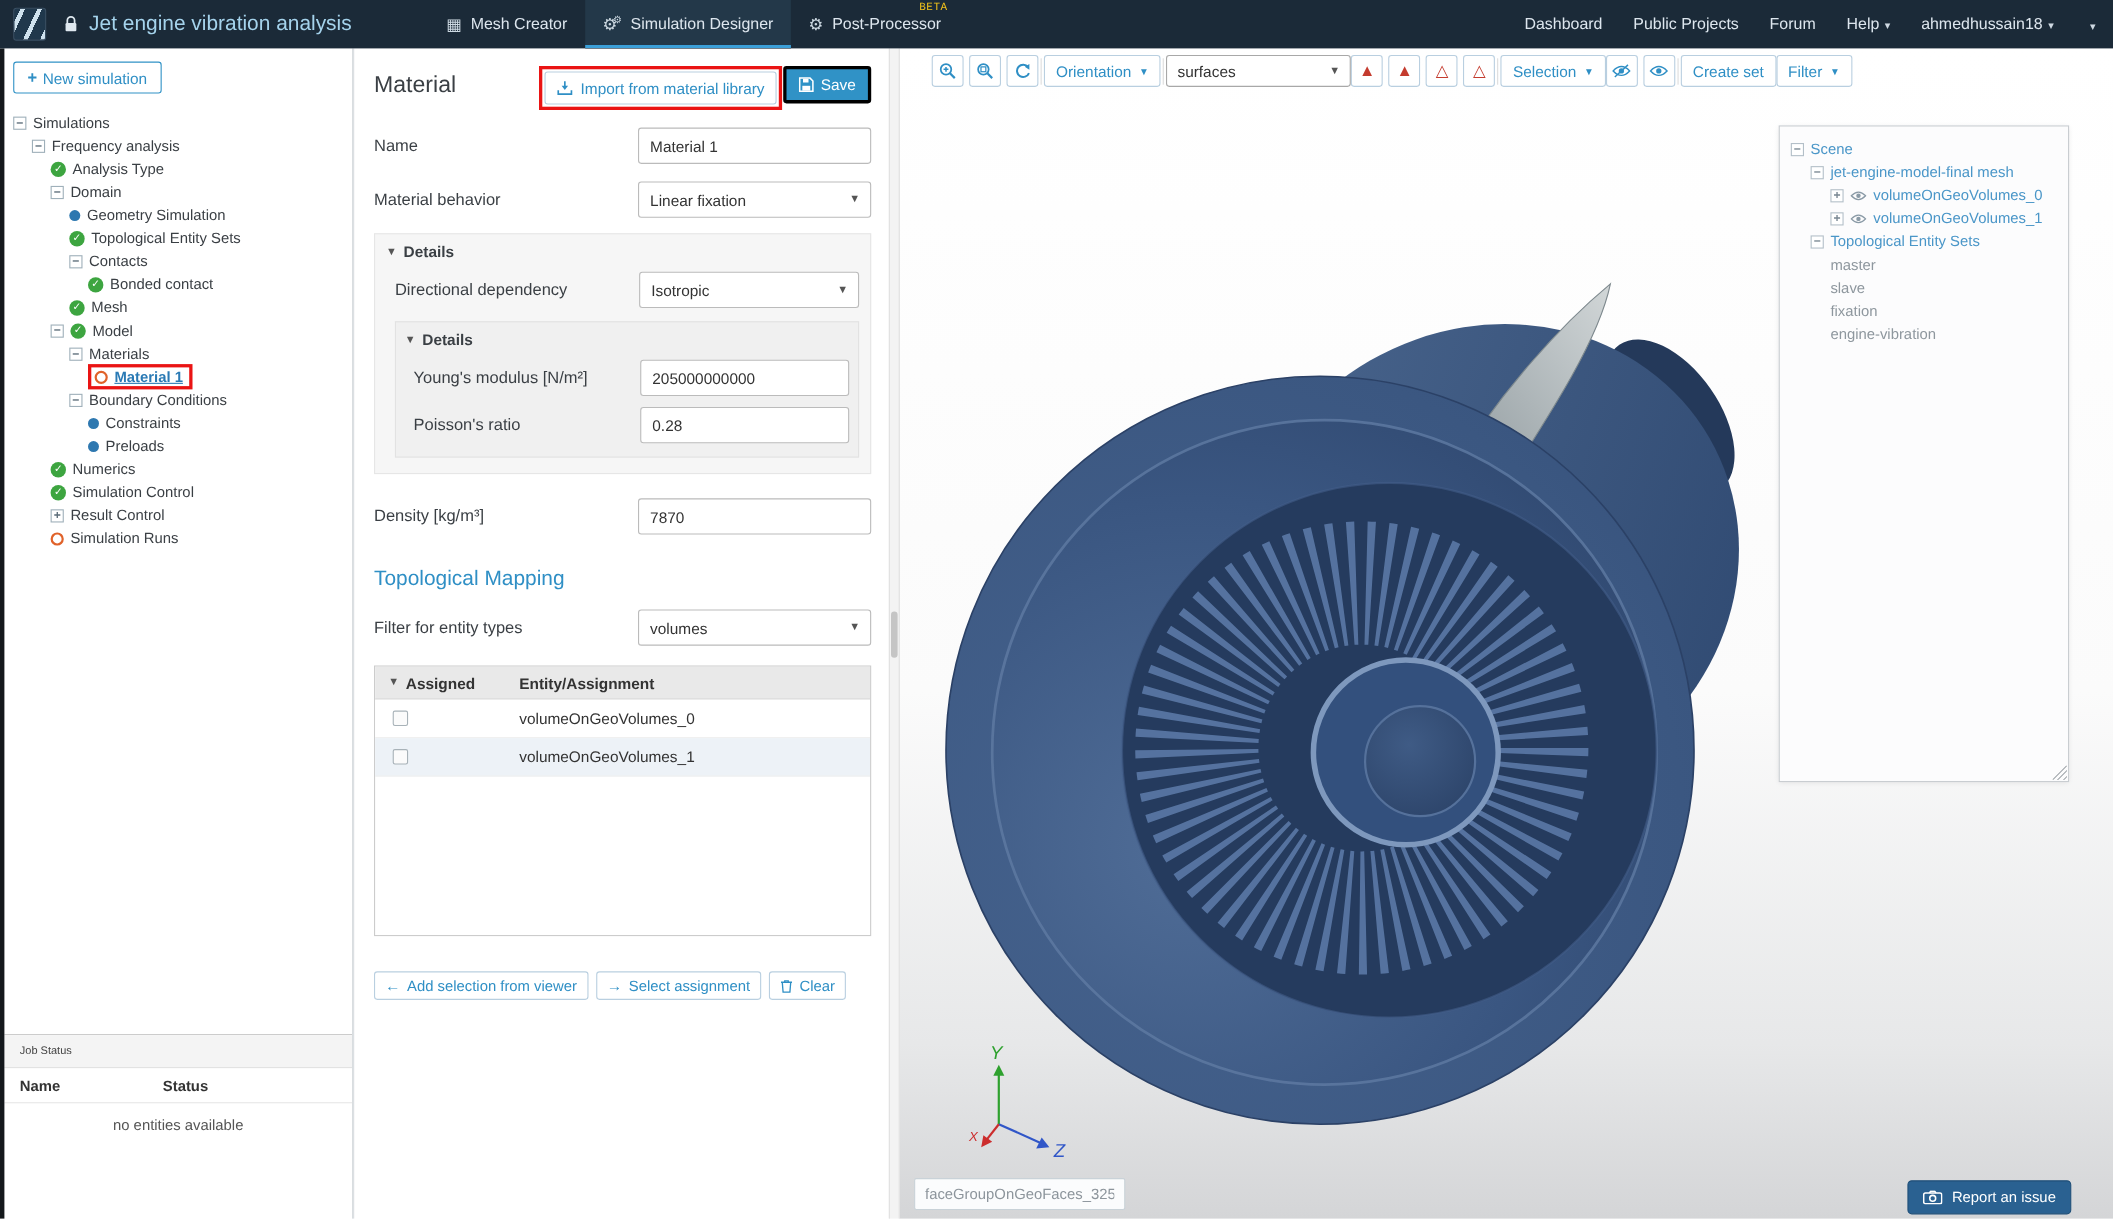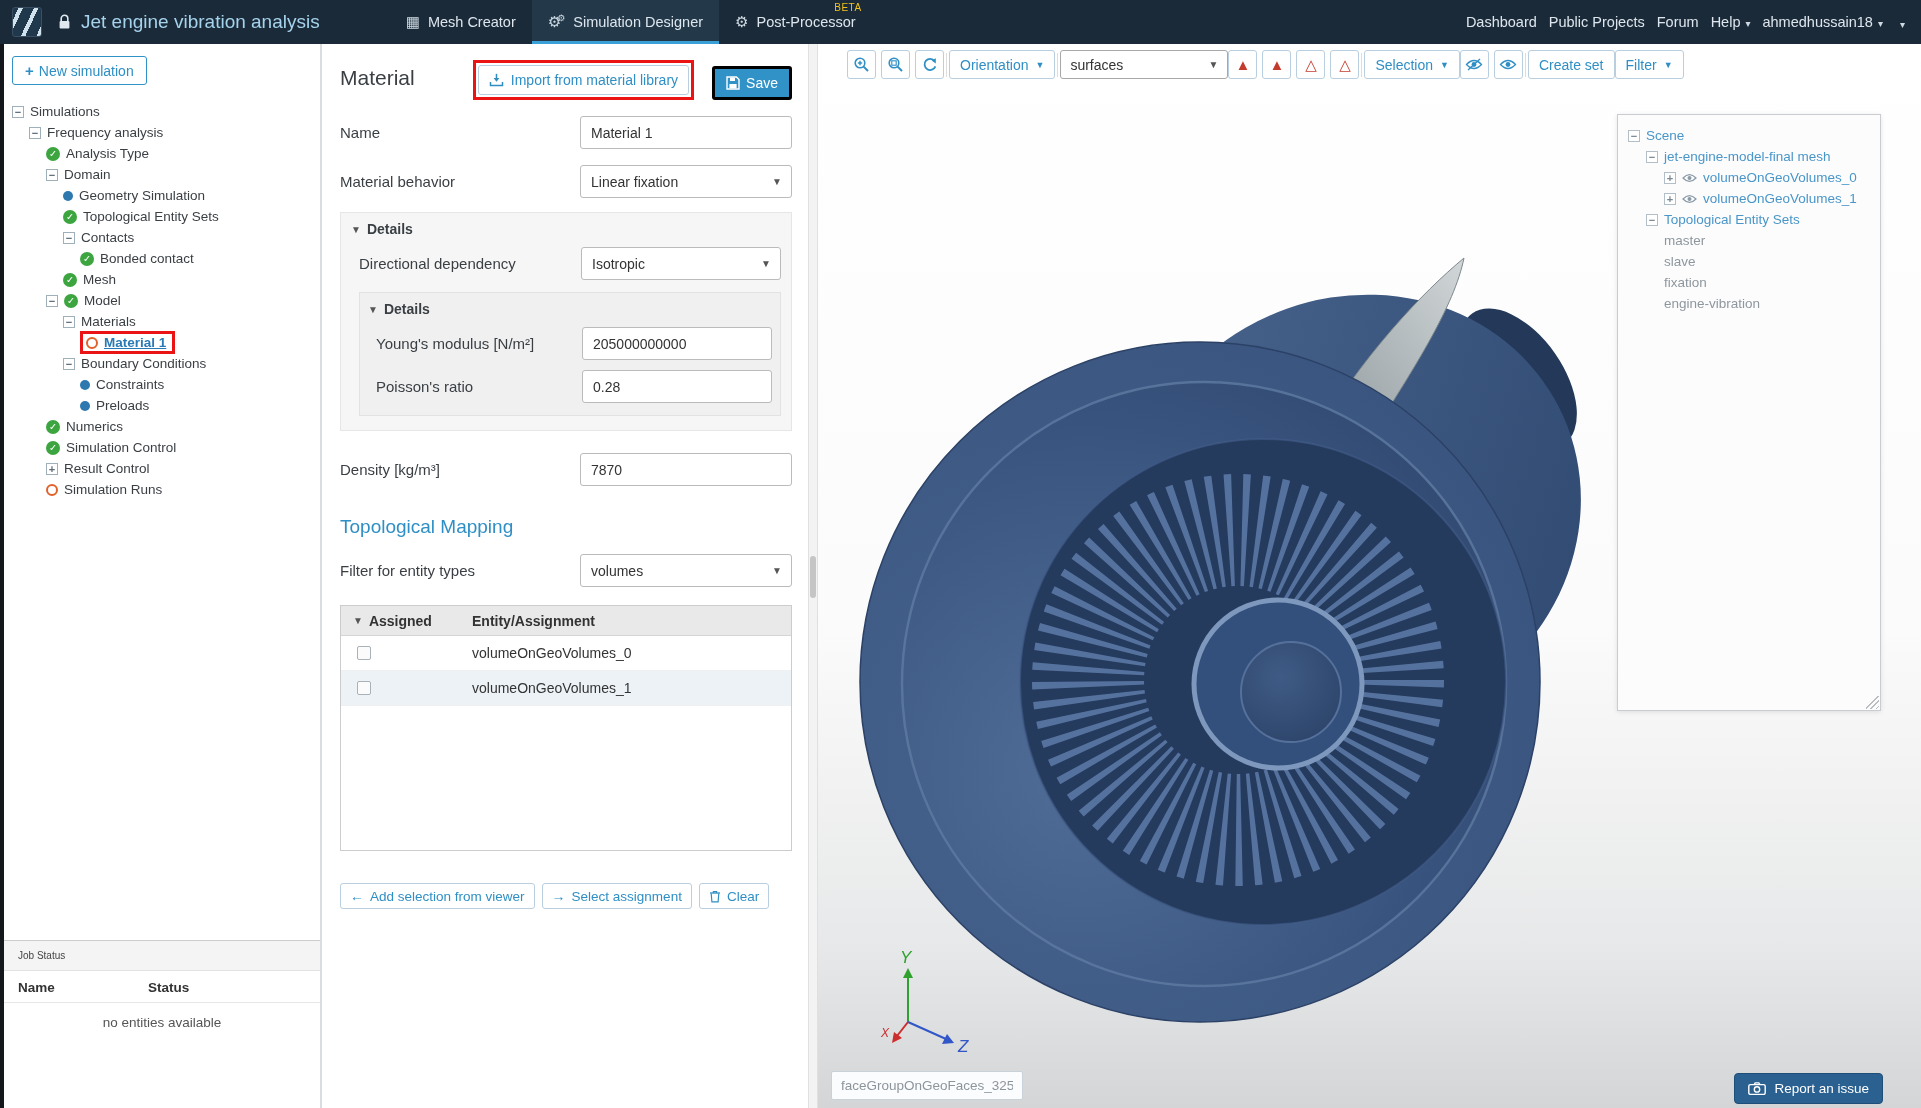--- a/index.html
+++ b/index.html
@@ -11,22 +11,22 @@
   .topbar { position:absolute; top:0; left:0; width:1921px; height:44px; background:#1b2a38; display:flex; align-items:center; color:#dde6ee; z-index:40; }
   .logo { width:30px; height:30px; margin-left:12px; border-radius:3px; border:1px solid #3a4f63;
           background:repeating-linear-gradient(115deg,#20384c 0 5px,#cfe2ee 5px 9px,#20384c 9px 14px); flex:none; }
   .lock { margin-left:16px; display:flex; flex:none; }
   .apptitle { margin-left:10px; font-size:19px; color:#a5d3ec; white-space:nowrap; }
   .tabs { display:flex; height:44px; margin-left:70px; }
   .tab { position:relative; display:flex; align-items:center; gap:8px; padding:0 16px; font-size:14.5px; color:#dde6ee; white-space:nowrap; }
   .tab.active { background:#233849; box-shadow:inset 0 -3px 0 #3b9fd8; }
   .ticon { font-size:15px; color:#cdd9e2; }
   .gear2 { font-size:9px; margin-left:-4px; vertical-align:6px; }
-  .beta { position:absolute; top:2px; right:10px; font-size:10px; color:#f2c21a; letter-spacing:.5px; }
-  .nav { margin-left:auto; display:flex; align-items:flex-end; gap:12px; margin-right:16px; font-size:14.5px; white-space:nowrap; }
+  .beta { position:absolute; top:2px; right:10px; font-size:10px; color:#f2c21a; letter-spacing:.5px;font-family:Liberation Mono, monospace; }
+  .nav { margin-left:auto; display:flex; align-items:flex-end; gap:28px; margin-right:16px; font-size:14.5px; white-space:nowrap; }
   .caret { font-size:10px; margin-left:5px; color:#cfd9e2; }
 
   .edge { position:absolute; left:0; top:44px; width:4px; height:1064px; background:#14181c; z-index:35; }
 
   
   .sidebar { position:absolute; left:4px; top:44px; width:317px; height:1064px; background:#fff; border-right:1px solid #d9dde0; z-index:10; }
   .newsim { margin:12px 0 0 8px; display:inline-flex; align-items:center; gap:5px; border:1px solid #3092c6; color:#2f8fc5; background:#fff; border-radius:3px; padding:5px 12px; font-size:14px; }
   .plus { font-size:15px; font-weight:bold; }
   .tree { margin-top:16px; }
   .trow { display:flex; align-items:center; gap:6px; height:21px; font-size:13.5px; color:#3a3f44; white-space:nowrap; overflow:visible; }
@@ -40,21 +40,21 @@
   .jobstatus { position:absolute; left:0; bottom:0; width:100%; border-top:1px solid #ccc; background:#fff; }
   .js-header { background:#f4f4f4; border-bottom:1px solid #e2e2e2; padding:9px 14px; font-size:10px; color:#444; }
   .js-cols { display:flex; padding:9px 14px 7px; font-size:13.5px; font-weight:bold; color:#333; border-bottom:1px solid #e6e6e6; }
   .js-cols .c { width:130px; }
   .js-empty { text-align:center; padding:12px 0 78px; font-size:13.5px; color:#555; }
 
   
   .panel { position:absolute; left:321px; top:44px; width:487px; height:1064px; background:#fff; border-left:1px solid #d9dde0; padding:16px 16px 0 18px; z-index:10; }
   .panel-head { display:flex; align-items:flex-start; justify-content:space-between; }
   .panel-title { font-size:21px; color:#3a3f44; margin-top:6px; }
-  .head-btns { display:flex; align-items:flex-end; gap:18px; }
+  .head-btns { display:flex; align-items:flex-start; gap:1px; }
   .red-wrap { border:3px solid #ea1414; padding:2px; display:inline-flex; }
   .btn-import { display:inline-flex; gap:7px; align-items:center; background:#fff; border:1px solid #b9cfe0; color:#2f8fc5; font-size:14px; padding:6px 10px; border-radius:3px; white-space:nowrap; }
   .btn-save { display:inline-flex; gap:6px; align-items:center; background:#3092c6; border:3px solid #000000; color:#fff; font-size:14px; padding:6px 11px; border-radius:3px; }
   .frow { display:flex; align-items:center; justify-content:space-between; margin-top:16px; }
   .flabel { font-size:15px; color:#3a3f44; }
   input.txt { width:212px; height:33px; border:1px solid #bbb; border-radius:3px; padding:0 10px; font-size:14px; color:#333; font-family:inherit; background:#fff; }
   .selectbox { position:relative; width:212px; height:33px; border:1px solid #bbb; border-radius:3px; background:#fff; display:flex; align-items:center; padding:0 22px 0 10px; font-size:14px; color:#333; }
   .sb-caret { position:absolute; right:9px; font-size:10px; color:#555; }
   .det-outer { margin-top:14px; background:#f6f6f6; border:1px solid #e6e6e6; padding:8px 10px 14px; }
   .det-head { display:flex; align-items:center; gap:6px; font-size:14px; font-weight:bold; color:#3a3f44; }

